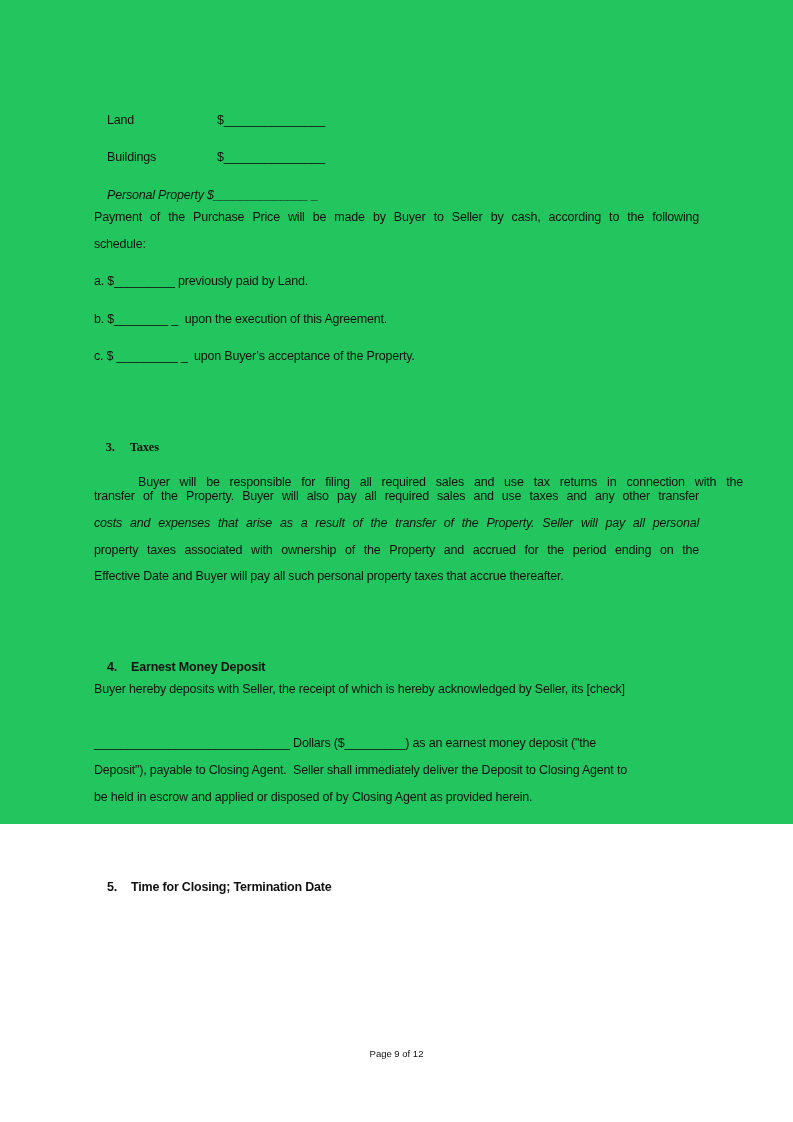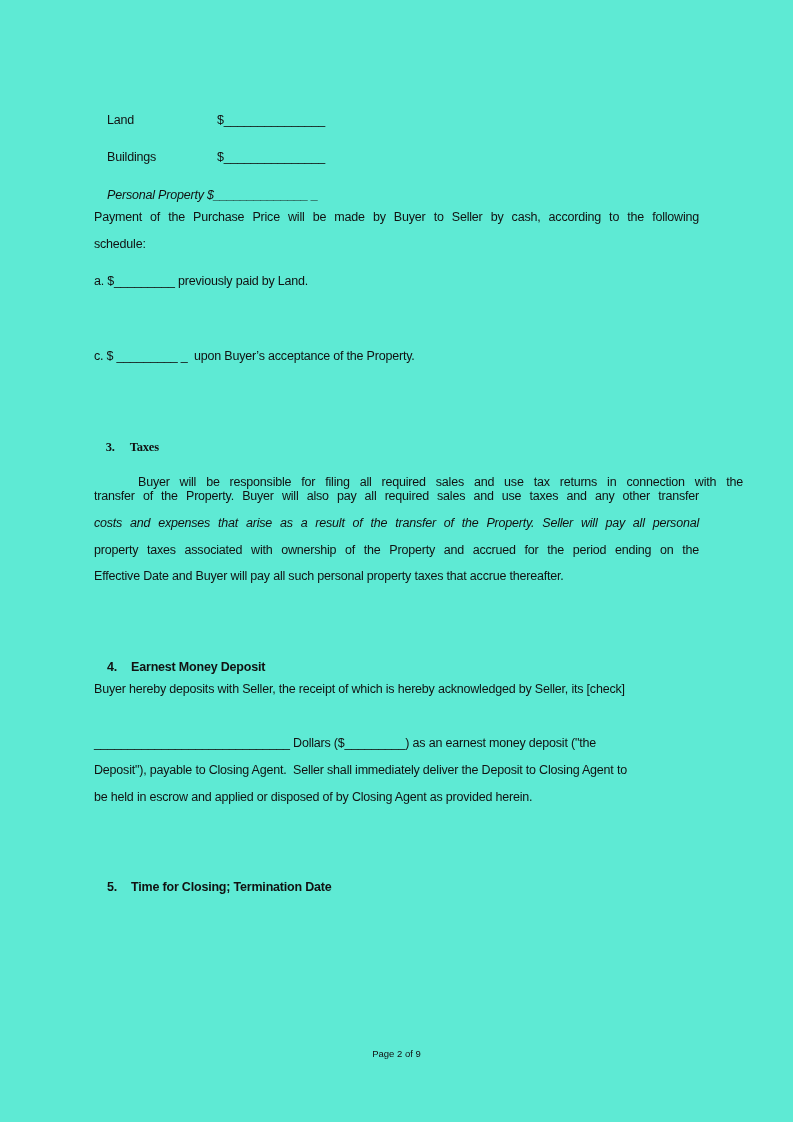--- a/index.html
+++ b/index.html
@@ -1,18 +1,18 @@
 <!DOCTYPE html>
 <html><head>
 <meta charset="utf-8">
 <style>
   html, body { margin: 0; padding: 0; background: #ffffff; }
   body { width: 793px; height: 1122px; position: relative; overflow: hidden;
          font-family: "Liberation Sans", "DejaVu Sans", sans-serif; color: #111; }
-  .page { position: absolute; left: 0; top: 0; width: 793px; height: 1122px; background: #5eead4; }
+  .page { position: absolute; left: 0; top: 0; width: 793px; height: 824px; background: #22c55e; }
   .line { position: absolute; left: 94px; font-size: 12.5px; line-height: 16px; white-space: pre; letter-spacing: -0.2px; }
   .just { width: 605px; text-align: justify; text-align-last: justify; white-space: normal; }
   .bold { font-weight: bold; }
   .num { display: inline-block; width: 24px; }
   .footer { position: absolute; top: 1048px; left: 0; width: 793px; text-align: center; font-size: 9.5px; }
 </style>
 </head>
 <body>
 
 <div class="page">
@@ -23,20 +23,21 @@
   <div class="line" style="top:133px;">
     <span style="display:inline-block;width:110px;">Buildings</span><span>$_______________</span>
   </div>
   <div class="line" style="top:171px;font-style:italic;">
     <span>Personal Property</span> <span>$______________ _</span>
   </div>
 
   <div class="line just" style="top:209px;">Payment of the Purchase Price will be made by Buyer to Seller by cash, according to the following</div>
   <div class="line" style="top:236px;">schedule:</div>
   <div class="line" style="top:273px;">a. $_________ previously paid by Land.</div>
+  <div class="line" style="top:311px;">b. $________ _  upon the execution of this Agreement.</div>
   <div class="line" style="top:348px;text-align:right;">c. $ _________ _  upon Buyer’s acceptance of the Property.</div>
 
   <div class="line bold" style="top:423px;font-family:Liberation Serif, serif;">
     <span class="num">3.</span><span>Taxes</span>
   </div>
   <div class="line just" style="top:474px;margin-left:44px;">Buyer will be responsible for filing all required sales and use tax returns in connection with the</div>
   <div class="line just" style="top:488px;">transfer of the Property.  Buyer will also pay all required sales and use taxes and any other transfer</div>
   <div class="line just" style="top:515px;font-style:italic;">costs and expenses that arise as a result of the transfer of the Property.  Seller will pay all personal</div>
   <div class="line just" style="top:542px;">property taxes associated with ownership of the Property and accrued for the period ending on the</div>
   <div class="line" style="top:568px;">Effective Date and Buyer will pay all such personal property taxes that accrue thereafter.</div>
@@ -46,14 +47,14 @@
   </div>
   <div class="line" style="top:681px;">Buyer hereby deposits with Seller, the receipt of which is hereby acknowledged by Seller, its [check]</div>
   <div class="line" style="top:735px;">_____________________________ Dollars ($_________) as an earnest money deposit ("the</div>
   <div class="line" style="top:762px;">Deposit"), payable to Closing Agent.  Seller shall immediately deliver the Deposit to Closing Agent to</div>
   <div class="line" style="top:789px;">be held in escrow and applied or disposed of by Closing Agent as provided herein.</div>
 
   <div class="line bold" style="top:863px;">
     <span class="num">5.</span><span>Time for Closing; Termination Date</span>
   </div>
 
-  <div class="footer">Page 2 of 9</div>
+  <div class="footer">Page 9 of 12</div>
 </div>
 
 </body></html>

